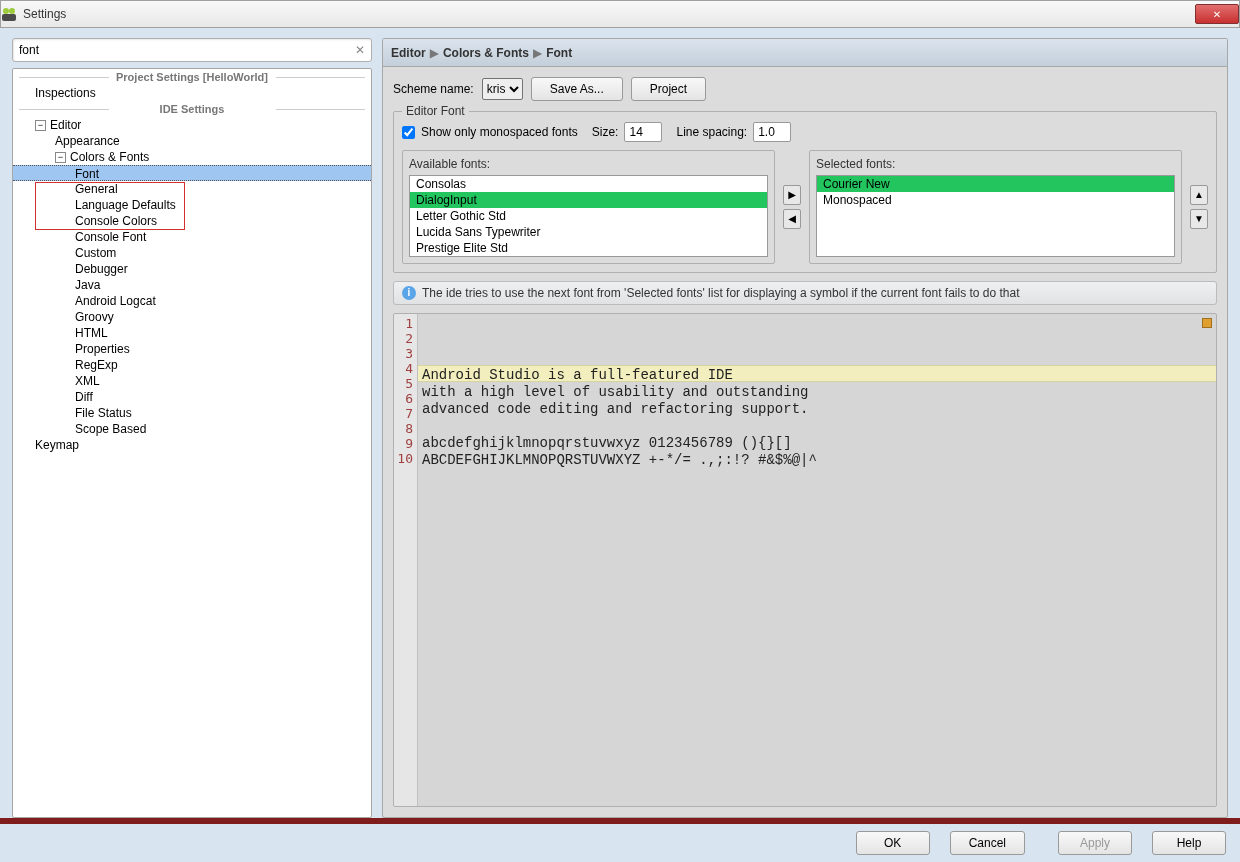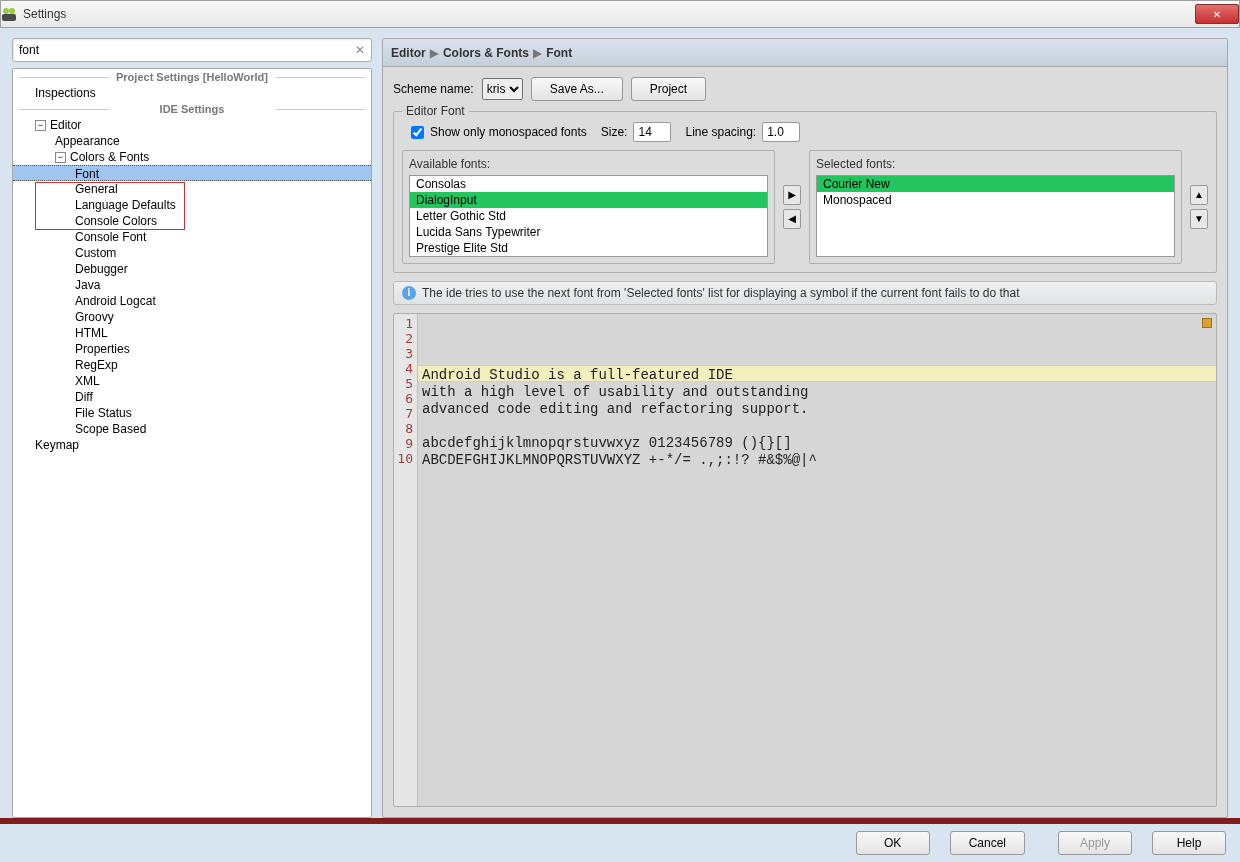--- a/index.html
+++ b/index.html
@@ -35,21 +35,21 @@
 .breadcrumb .sep { margin: 0 4px; color: #777; font-weight: normal; }
 
 .main-body { flex: 1; padding: 10px; display: flex; flex-direction: column; overflow: hidden; }
 .scheme-row { display: flex; align-items: center; gap: 8px; margin-bottom: 10px; }
 .btn { height: 24px; padding: 0 18px; background: linear-gradient(#f8f8f8,#e4e4e4); border: 1px solid #999; border-radius: 3px; cursor: pointer; font-size: 12px; }
 select.scheme { height: 22px; border: 1px solid #737373; border-radius: 2px; font-size: 12px; }
 
 .fieldset { border: 1px solid #b0b0b0; border-radius: 2px; padding: 10px 8px 8px 8px; margin-bottom: 8px; background: #dcdcdc; position: relative; }
 .fieldset .legend { position: absolute; top: -8px; left: 8px; background: #dcdcdc; padding: 0 4px; color: #333; font-size: 12px; }
 
-.cb-row { display: flex; align-items: center; gap: 6px; margin-bottom: 8px; margin-left: 9px; }
+.cb-row { display: flex; align-items: center; gap: 6px; margin-bottom: 8px; }
 .cb-row input[type=text] { width: 38px; height: 20px; border: 1px solid #999; border-radius: 2px; text-align: left; padding: 8px 4px; font-size: 12px; }
 
 .fonts-row { display: flex; gap: 8px; align-items: stretch; }
 .fonts-box { flex: 1; border: 1px solid #b0b0b0; border-radius: 2px; padding: 6px 6px 6px 6px; background: #dcdcdc; position: relative; }
 .fonts-box .label { color: #333; margin-bottom: 4px; display: block; }
 .fonts-list { background: #fff; border: 1px solid #999; height: 82px; overflow: auto; font-size: 12px; }
 .fonts-list div { padding: 1px 6px; cursor: pointer; }
 .fonts-list div.selected { background: #22c55e; }
 .swap-col { width: 18px; display: flex; flex-direction: column; justify-content: center; gap: 4px; }
 .swap-btn { width: 18px; height: 20px; background: #e8e8e8; border: 1px solid #999; border-radius: 2px; text-align: center; line-height: 18px; cursor: pointer; font-size: 10px; }

